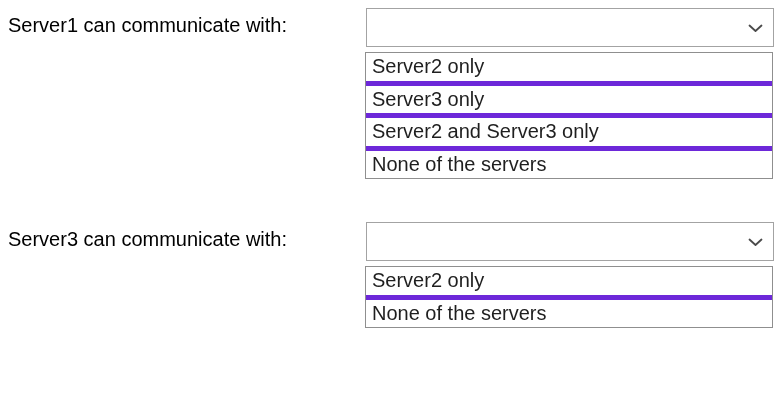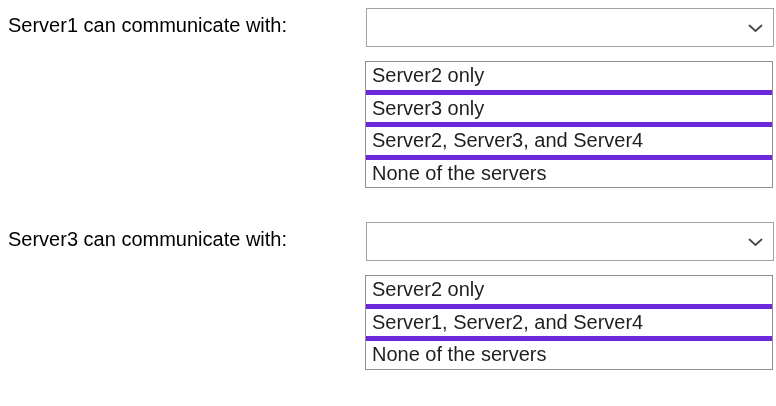--- a/index.html
+++ b/index.html
@@ -60,21 +60,20 @@
     display: block;
   }
   .qlist {
     position: absolute;
     left: 365px;
     top: 52px;
     width: 408px;
     box-sizing: border-box;
     border: 1px solid #8f8f8f;
     background: #ffffff;
-    margin-top: 9px;
   }
   .opt {
     height: 27.6px;
     line-height: 27.6px;
     font-size: 20px;
     color: #1f1f1f;
     padding-left: 6px;
     white-space: nowrap;
     overflow: hidden;
     background: #ffffff;
@@ -94,35 +93,34 @@
     <div class="qselect">
       <span class="qvalue"></span>
       <svg class="chev" viewBox="0 0 15 9">
         <path d="M1.5 1.5 L7.5 7 L13.5 1.5" fill="none" stroke="#4a4a4a" stroke-width="1.8" stroke-linecap="round" stroke-linejoin="round"></path>
       </svg>
     </div>
 
     <div class="qlist">
       <div class="opt">Server2 only</div>
       <div class="opt">Server3 only</div>
-      <div class="opt">Server2, Server3, and Server4</div>
+      <div class="opt">Server2 and Server3 only</div>
       <div class="opt">None of the servers</div>
     </div>
   </section>
 
   <section class="qgroup g2">
     <div class="qlabel">Server3 can communicate with:</div>
 
     <div class="qselect">
       <span class="qvalue"></span>
       <svg class="chev" viewBox="0 0 15 9">
         <path d="M1.5 1.5 L7.5 7 L13.5 1.5" fill="none" stroke="#4a4a4a" stroke-width="1.8" stroke-linecap="round" stroke-linejoin="round"></path>
       </svg>
     </div>
 
     <div class="qlist">
       <div class="opt">Server2 only</div>
-      <div class="opt">Server1, Server2, and Server4</div>
       <div class="opt">None of the servers</div>
     </div>
   </section>
 
 </div>
 
 </body></html>

